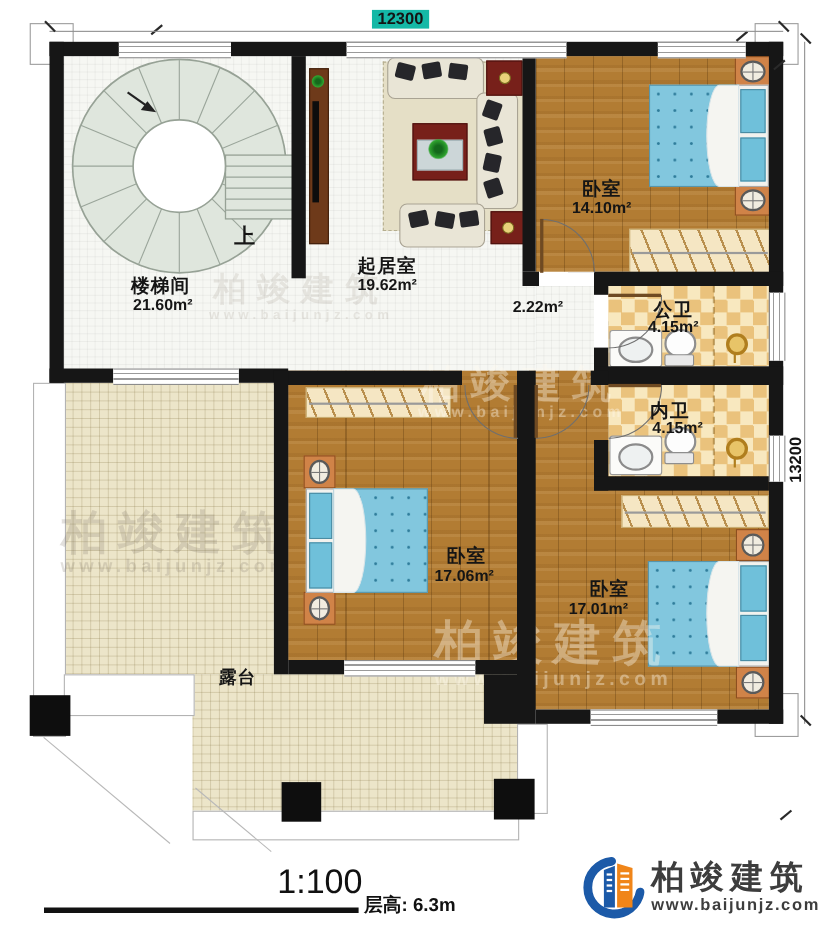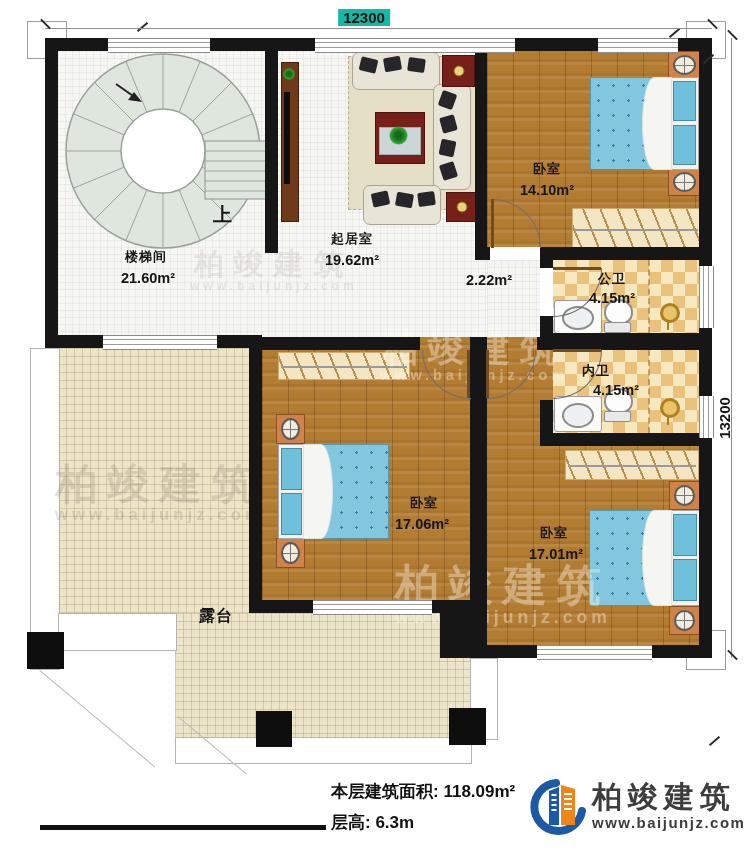--- a/index.html
+++ b/index.html
@@ -62,21 +62,21 @@
   .tv{position:absolute;z-index:3;background:#0d0d0d;}
   .sink{position:absolute;z-index:2;background:#fbfbf9;border:1px solid #9b9b9b;border-radius:3px;}
   .sinkoval{position:absolute;z-index:3;background:#eef1f1;border:2px solid #8b8b8b;border-radius:50%;}
   .wcbowl{position:absolute;z-index:3;background:#fdfdfd;border:2px solid #8e8e8e;border-radius:50% 50% 46% 46%;}
   .wctank{position:absolute;z-index:3;background:#e9e9e9;border:1px solid #8e8e8e;border-radius:2px;}
   .shower{position:absolute;z-index:3;border:3px solid #b07e1e;border-radius:50%;background:#e8c468;}
   .stem{position:absolute;z-index:2;background:#b07e1e;}
   .bathdiv{position:absolute;z-index:2;width:0;border-left:2px dashed rgba(150,110,40,.55);}
   
   .lbl{position:absolute;transform:translateX(-50%);font-weight:700;color:#151515;
-    font-size:13px;letter-spacing:1px;white-space:nowrap;z-index:6;}
+    font-size:17px;letter-spacing:1px;white-space:nowrap;z-index:6;}
   .lbl.area{font-size:14.5px;letter-spacing:0;}
   .dimline{position:absolute;background:#8f8f8f;z-index:6;}
   .tick{position:absolute;width:13px;height:2px;background:#2a2a2a;z-index:6;}
   .dimlbl{position:absolute;transform:translateX(-50%);font-size:15px;font-weight:700;color:#141414;
     background:#14b8a6;padding:0 5px;z-index:7;white-space:nowrap;}
   .dimlbl.vert{transform:translate(-50%,-50%) rotate(-90deg);background:transparent;}
   
   .wm{position:absolute;z-index:3;text-align:center;font-weight:800;pointer-events:none;line-height:1.05;white-space:nowrap;}
   .wm .t{display:block;letter-spacing:10px;}
   .wm .s{display:block;font-size:.40em;letter-spacing:4px;}
@@ -314,42 +314,39 @@
   <div class="lbl" style="left:146px;top:248px">楼梯间</div>
   <div class="lbl area" style="left:148px;top:270px">21.60m²</div>
   <div class="lbl" style="left:223px;top:202px;font-size:19px">上</div>
   <div class="lbl" style="left:352px;top:230px">起居室</div>
   <div class="lbl area" style="left:352px;top:252px">19.62m²</div>
   <div class="lbl area" style="left:489px;top:272px">2.22m²</div>
   <div class="lbl" style="left:547px;top:160px">卧室</div>
   <div class="lbl area" style="left:547px;top:182px">14.10m²</div>
   <div class="lbl" style="left:612px;top:270px">公卫</div>
   <div class="lbl area" style="left:612px;top:290px">4.15m²</div>
-  <div class="lbl" style="left:596px;top:362px">内卫</div>
+  <div class="lbl" style="left:609px;top:362px">内卫</div>
   <div class="lbl area" style="left:616px;top:382px">4.15m²</div>
   <div class="lbl" style="left:424px;top:494px">卧室</div>
   <div class="lbl area" style="left:422px;top:516px">17.06m²</div>
   <div class="lbl" style="left:554px;top:524px">卧室</div>
-  <div class="lbl area" style="left:556px;top:546px">17.01m²</div>
+  <div class="lbl area" style="left:544px;top:546px">17.01m²</div>
   <div class="lbl" style="left:216px;top:606px;font-size:16px">露台</div>
 
   <div class="dimline" style="left:45px;top:28px;width:667px;height:1px"></div>
   <div class="tick" style="left:39px;top:23px;transform:rotate(45deg)"></div>
   <div class="tick" style="left:706px;top:23px;transform:rotate(45deg)"></div>
   <div class="dimlbl" style="left:364px;top:9px">12300</div>
   <div class="dimline" style="left:731px;top:38px;width:1px;height:620px"></div>
   <div class="tick" style="left:726px;top:34px;transform:rotate(45deg)"></div>
   <div class="tick" style="left:726px;top:654px;transform:rotate(45deg)"></div>
   <div class="dimlbl vert" style="left:724px;top:418px">13200</div>
 
   <div class="funder"></div>
-  <div class="finfo1">
-    <span>本层建筑面积:</span>
-    <span>118.09m²</span>
-  </div>
+  <div class="fscale">1:100</div>
   <div class="finfo2">
     <span>层高:</span>
     <span>6.3m</span>
   </div>
 
   <svg class="abs" style="left:526px;top:778px;z-index:8" width="60" height="60" viewBox="0 0 60 60">
     <path d="M30,5 A24,24 0 1 0 56,33" fill="none" stroke="#1c5aa8" stroke-width="8" stroke-linecap="round"></path>
     <polygon points="23,47 23,13 33,9 33,47" fill="#1c5aa8"></polygon>
     <polygon points="35,47 35,7 49,11 49,47" fill="#f08519"></polygon>
     <g fill="#ffffff">

